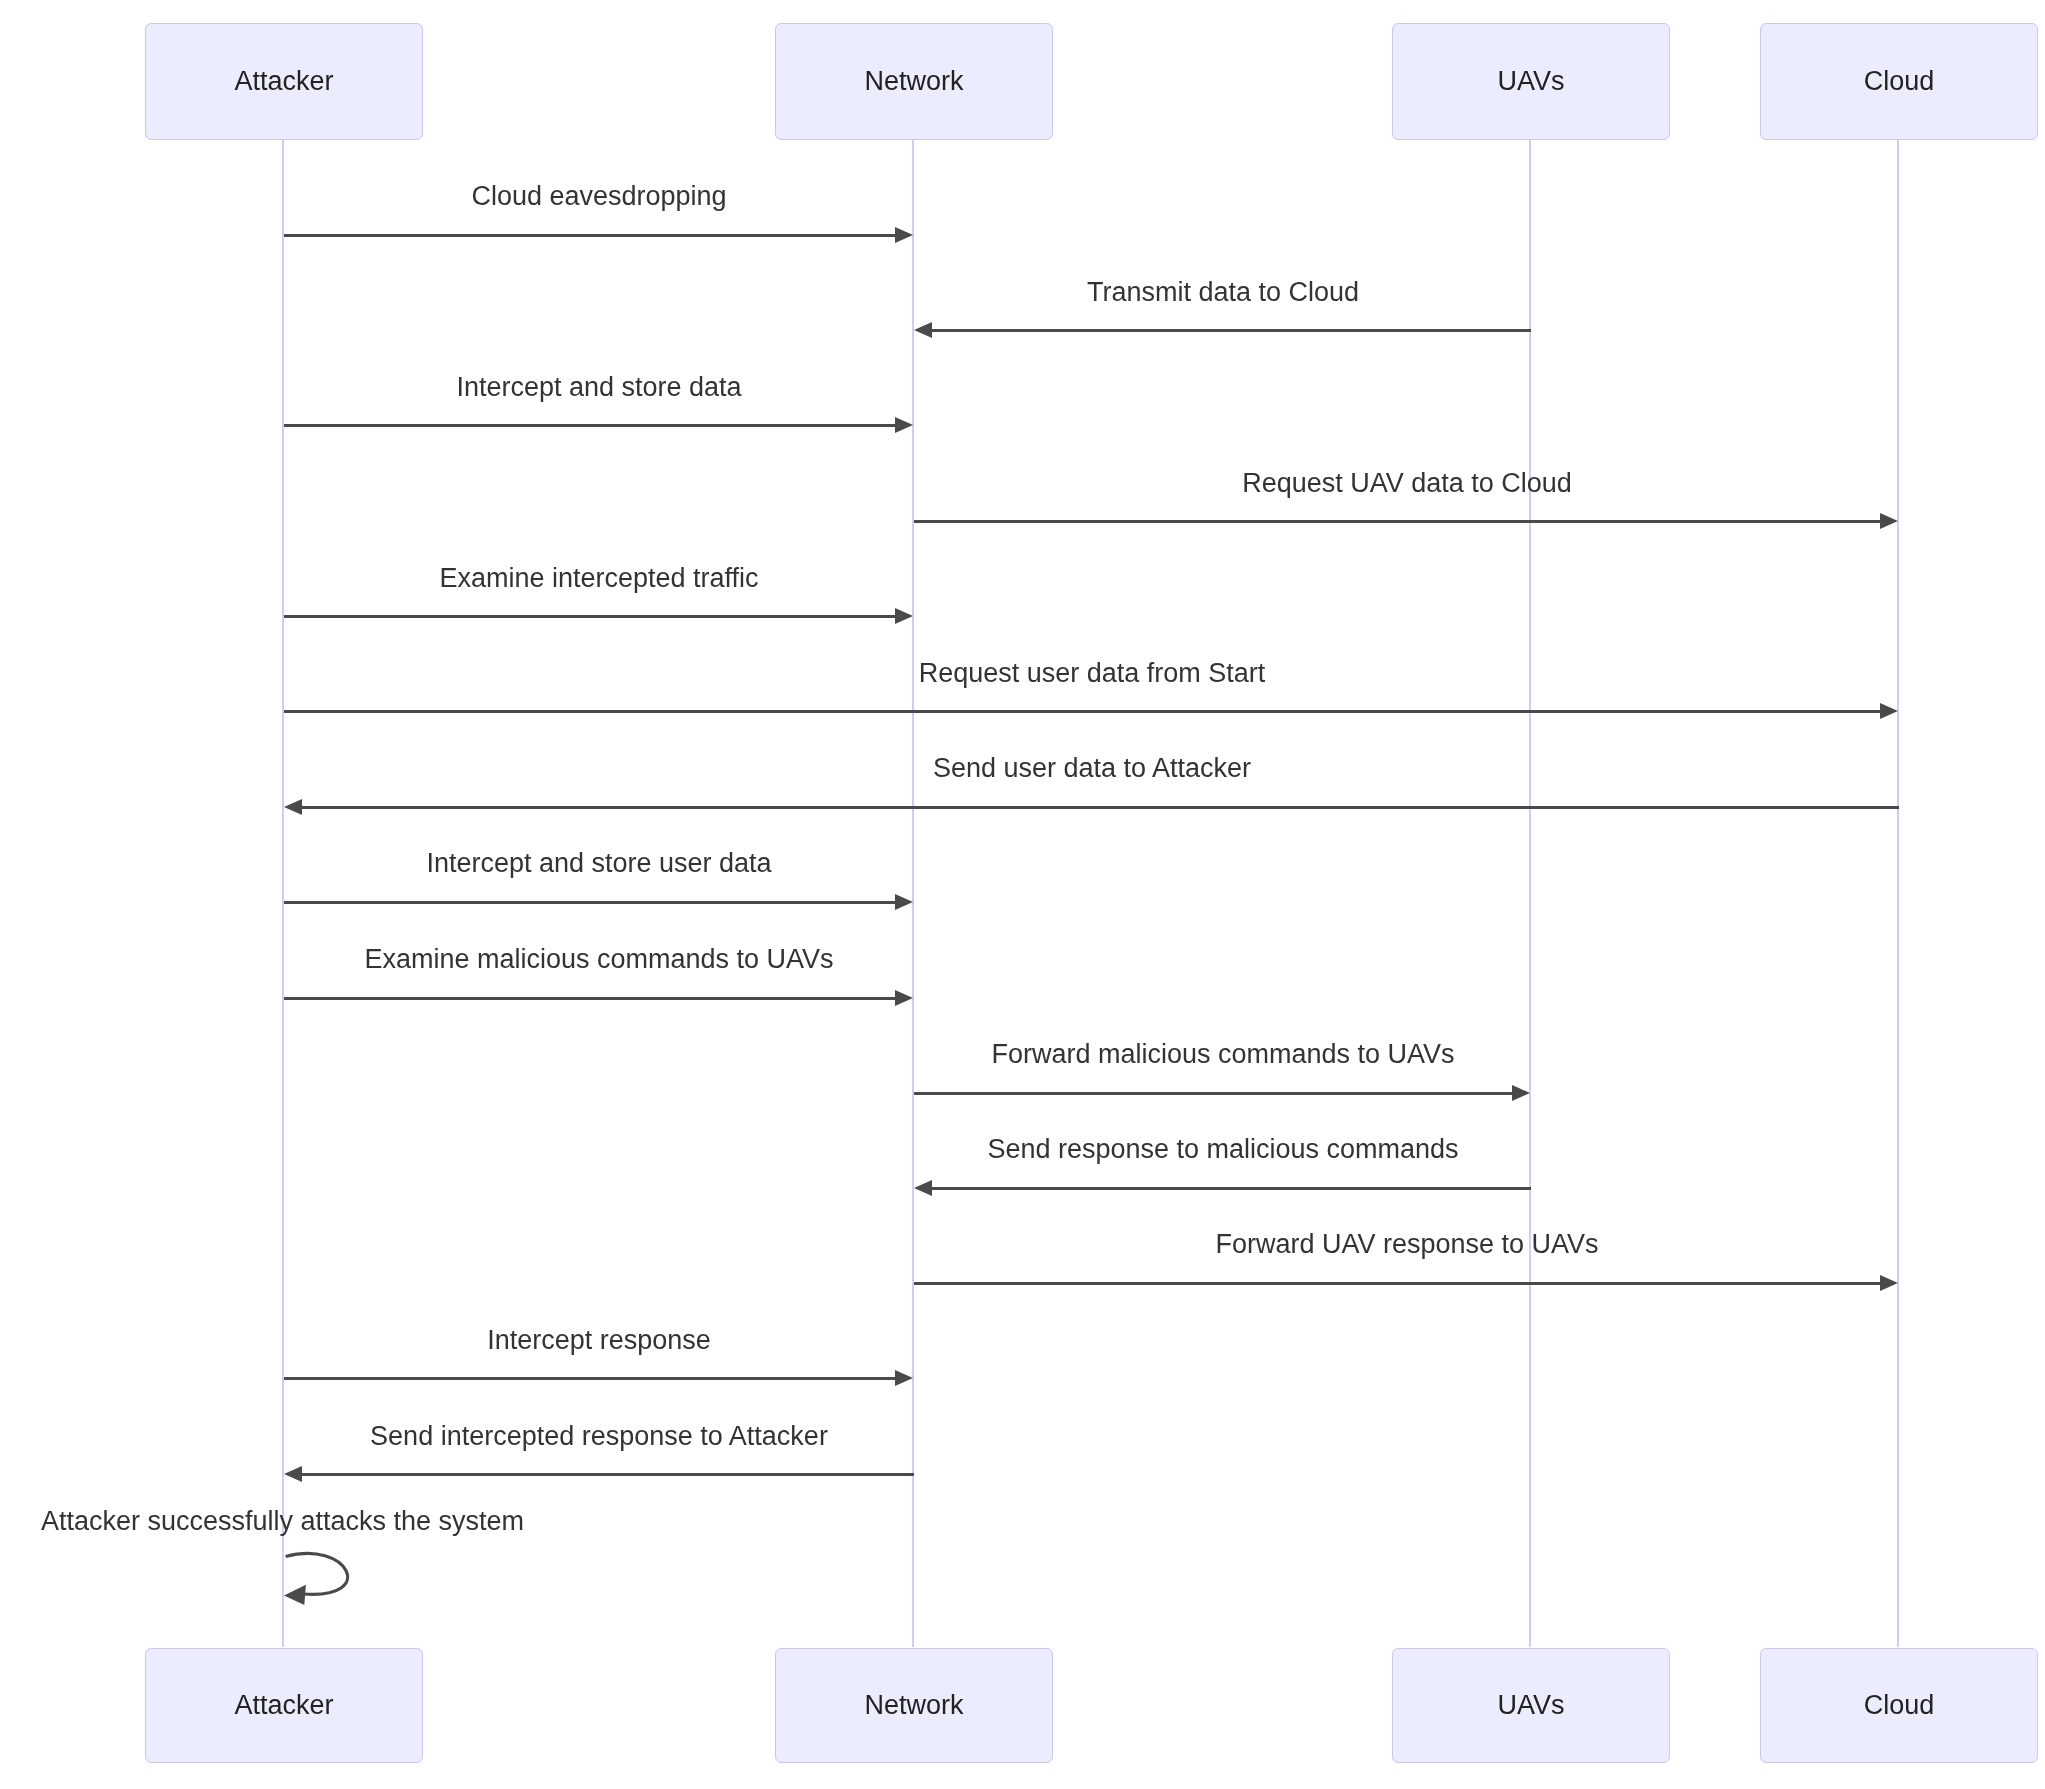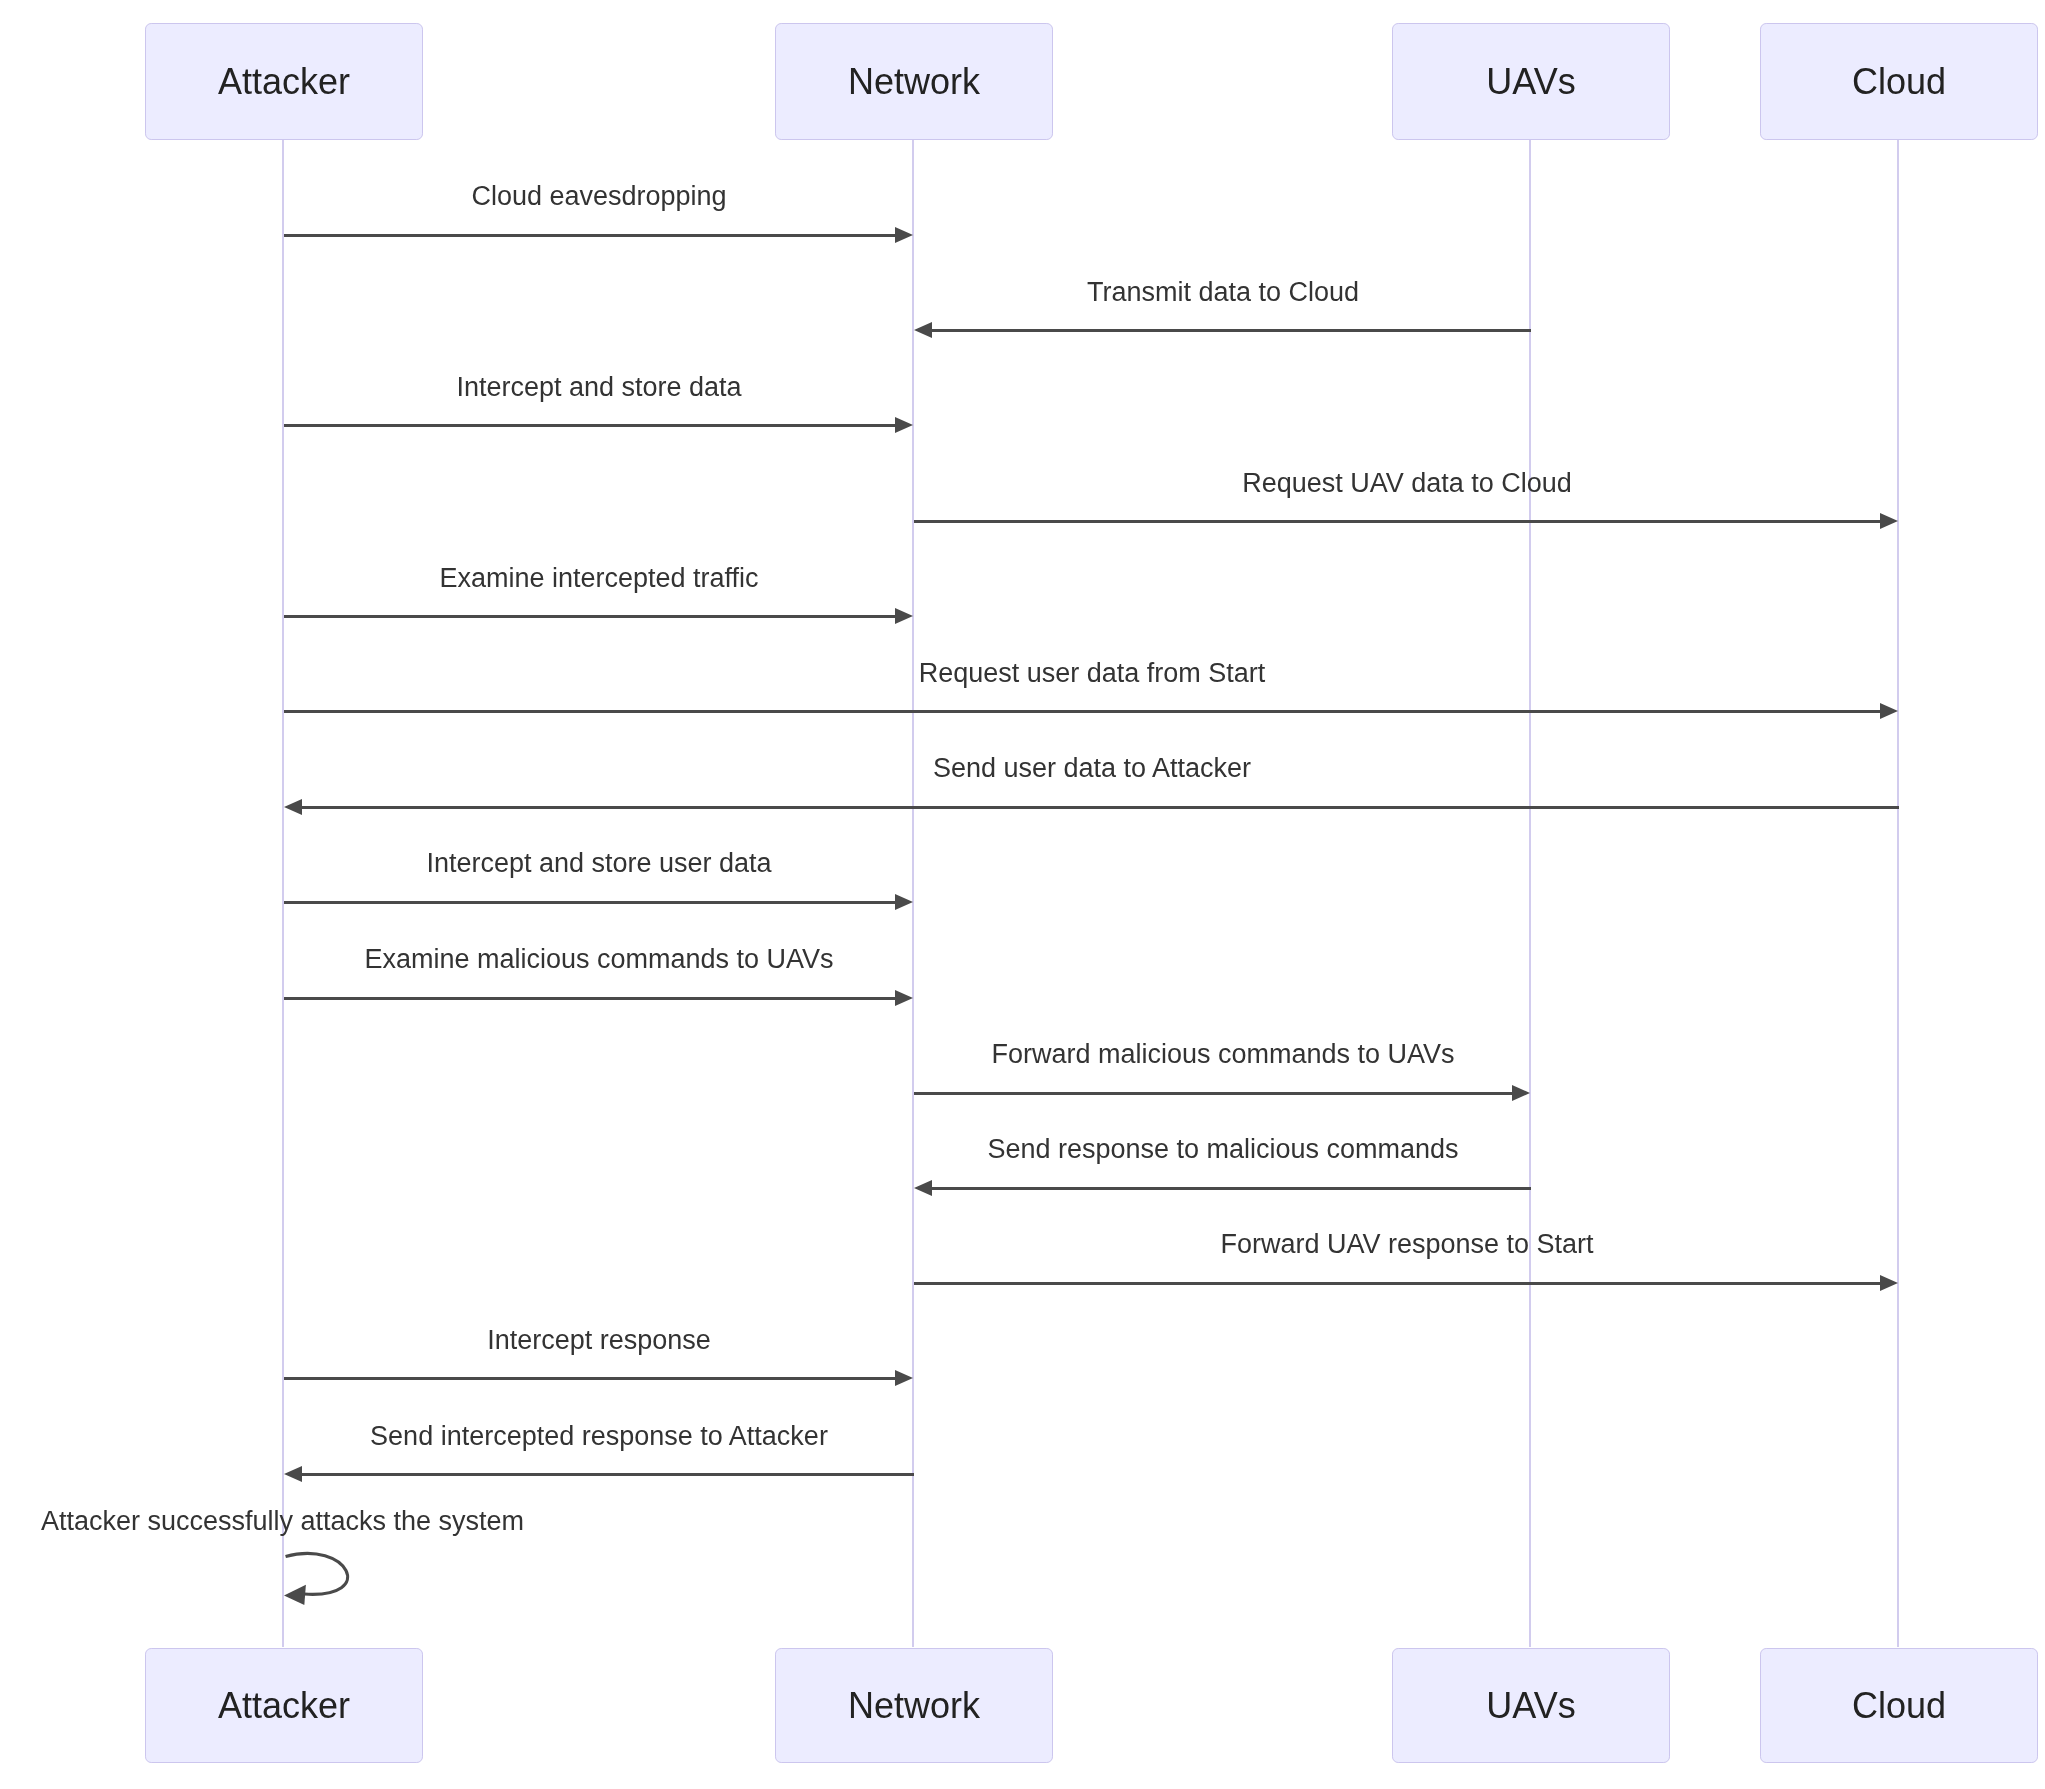--- a/index.html
+++ b/index.html
@@ -20,21 +20,21 @@
     overflow:hidden;
   }
   .actor-box{
     position:absolute;
     width:278px;height:117px;
     background:var(--actor-fill);
     border:1.6px solid var(--actor-border);
     border-radius:6.2px;
     box-sizing:border-box;
     display:flex;align-items:center;justify-content:center;
-    font-size:36px;color:#222222;
+    font-size:27px;color:#222222;
   }
   .lifeline{
     position:absolute;
     width:2.3px;top:140px;height:1507px;
     background:var(--lifeline);
   }
   .msg-label{
     position:absolute;
     height:34px;line-height:34px;
     text-align:center;
@@ -128,21 +128,21 @@
   <div class="head right" style="left:895px;top:990px;"></div>
 
   <div class="msg-label" style="left:872px;top:1037px;width:702px;">Forward malicious commands to UAVs</div>
   <div class="msg-line" style="left:914px;top:1092px;width:600px;"></div>
   <div class="head right" style="left:1512px;top:1085px;"></div>
 
   <div class="msg-label" style="left:872px;top:1132px;width:702px;">Send response to malicious commands</div>
   <div class="msg-line" style="left:931px;top:1187px;width:600px;"></div>
   <div class="head left" style="left:914px;top:1180px;"></div>
 
-  <div class="msg-label" style="left:1056px;top:1227px;width:702px;">Forward UAV response to Start</div>
+  <div class="msg-label" style="left:1056px;top:1227px;width:702px;">Forward UAV response to UAVs</div>
   <div class="msg-line" style="left:914px;top:1282px;width:968px;"></div>
   <div class="head right" style="left:1880px;top:1275px;"></div>
 
   <div class="msg-label" style="left:248px;top:1323px;width:702px;">Intercept response</div>
   <div class="msg-line" style="left:284px;top:1377px;width:613px;"></div>
   <div class="head right" style="left:895px;top:1370px;"></div>
 
   <div class="msg-label" style="left:248px;top:1419px;width:702px;">Send intercepted response to Attacker</div>
   <div class="msg-line" style="left:301px;top:1473px;width:613px;"></div>
   <div class="head left" style="left:284px;top:1466px;"></div>

